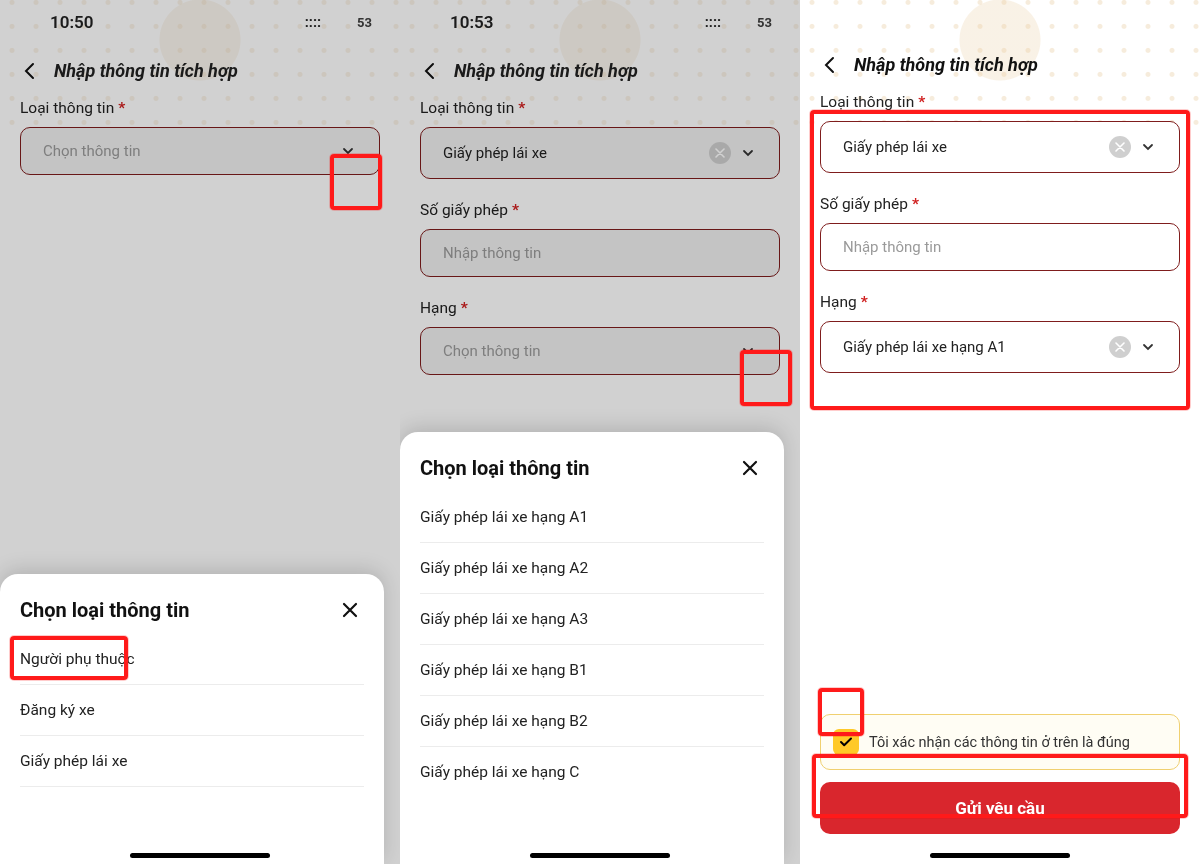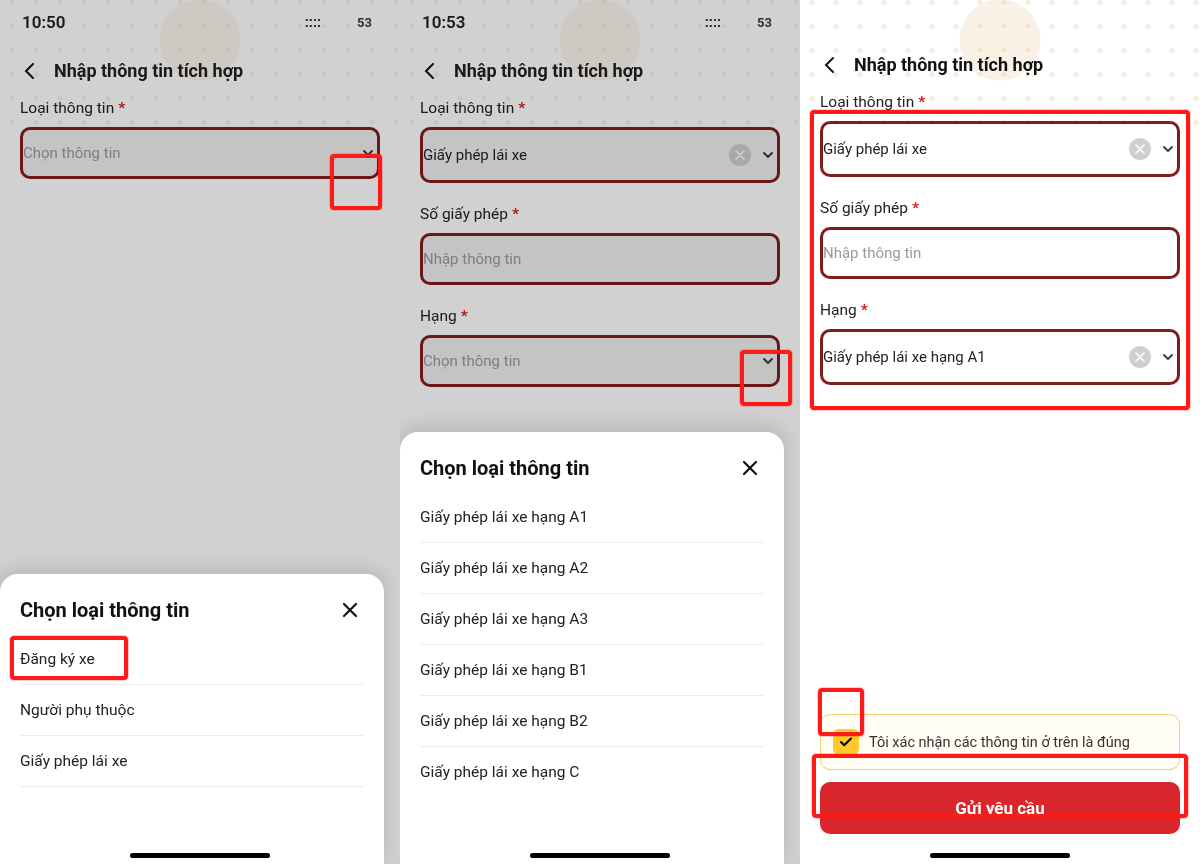--- a/index.html
+++ b/index.html
@@ -13,39 +13,39 @@
     position:absolute; top:-60px; left:0; right:0; height:200px;
     background:
       radial-gradient(circle at 50% 60%, rgba(210,150,60,0.35) 0 2px, transparent 3px) 0 0/24px 24px,
       radial-gradient(circle at 50% 50%, rgba(210,150,60,0.25) 0 40px, transparent 41px);
     opacity:.35;
   }
   
   .status-bar {
     display:flex; justify-content:space-between; align-items:center;
     height:44px; padding:0 22px; color:#fff; font-weight:600; font-size:17px;
-    position:relative; z-index:2;
+    position:relative; z-index:2;margin-left:28px;
   }
   .status-right { display:flex; align-items:center; gap:6px; font-size:15px; }
   .battery-pill { background:#fff; color:#404040; border-radius:6px; padding:1px 6px; font-size:13px; font-weight:700; }
   
   .page-header {
     display:flex; align-items:center; gap:14px; padding:16px 20px 10px;
-    position:relative; z-index:2;
+    position:relative; z-index:2;font-style:italic;
   }
   .page-header .back { width:20px; height:20px; display:flex; align-items:center; justify-content:center; cursor:pointer; }
   .page-title { font-size:18px; font-weight:700; color:#111; }
   .phone.dim .page-title, .phone.dim .status-bar { color:#222; }
   
   .form-area { padding:8px 20px 20px; position:relative; z-index:2; }
   .field-block { margin-bottom:22px; }
   .field-label { font-size:15.5px; color:#222; margin-bottom:10px; }
   .field-label .req { color:#d02020; margin-left:4px; font-weight:700; }
   .input-box {
-    border:3px solid #7f1d1d; border-radius:10px; padding:14px 0;
+    border:1px solid #7f1d1d; border-radius:10px; padding:14px 22px;
     display:flex; align-items:center; gap:8px; background:#fff;
   }
   .phone.dim .input-box { background:#f0f0f0; }
   .input-text { flex:1; font-size:15px; color:#222; }
   .input-text.placeholder { color:#9a9a9a; }
   .icon-circle { width:22px; height:22px; border-radius:50%; background:#cfcfcf; display:flex; align-items:center; justify-content:center; color:#fff; font-size:13px; cursor:pointer; }
   .chevron { width:18px; height:18px; display:flex; align-items:center; justify-content:center; cursor:pointer; color:#333; }
   
   
   .sheet {
@@ -131,22 +131,22 @@
 
     <div class="sheet" style="height:290px;">
       <div class="sheet-head">
         <span class="sheet-title">Chọn loại thông tin</span>
         <span class="close-x">
           <svg width="20" height="20" viewBox="0 0 20 20">
               <path d="M4 4l12 12M16 4L4 16" stroke="#111" stroke-width="2.2" stroke-linecap="round"></path>
             </svg>
         </span>
       </div>
+      <div class="option-row">Người phụ thuộc</div>
       <div class="option-row">Đăng ký xe</div>
-      <div class="option-row">Người phụ thuộc</div>
       <div class="option-row">Giấy phép lái xe</div>
     </div>
 
     <div class="hl" style="left:330px; top:154px; width:52px; height:56px;"></div>
     <div class="hl" style="left:10px; top:636px; width:118px; height:44px;"></div>
     <div class="home-indicator"></div>
   </div>
 
   <div class="phone dim">
     <div class="emblem-bg"></div>

